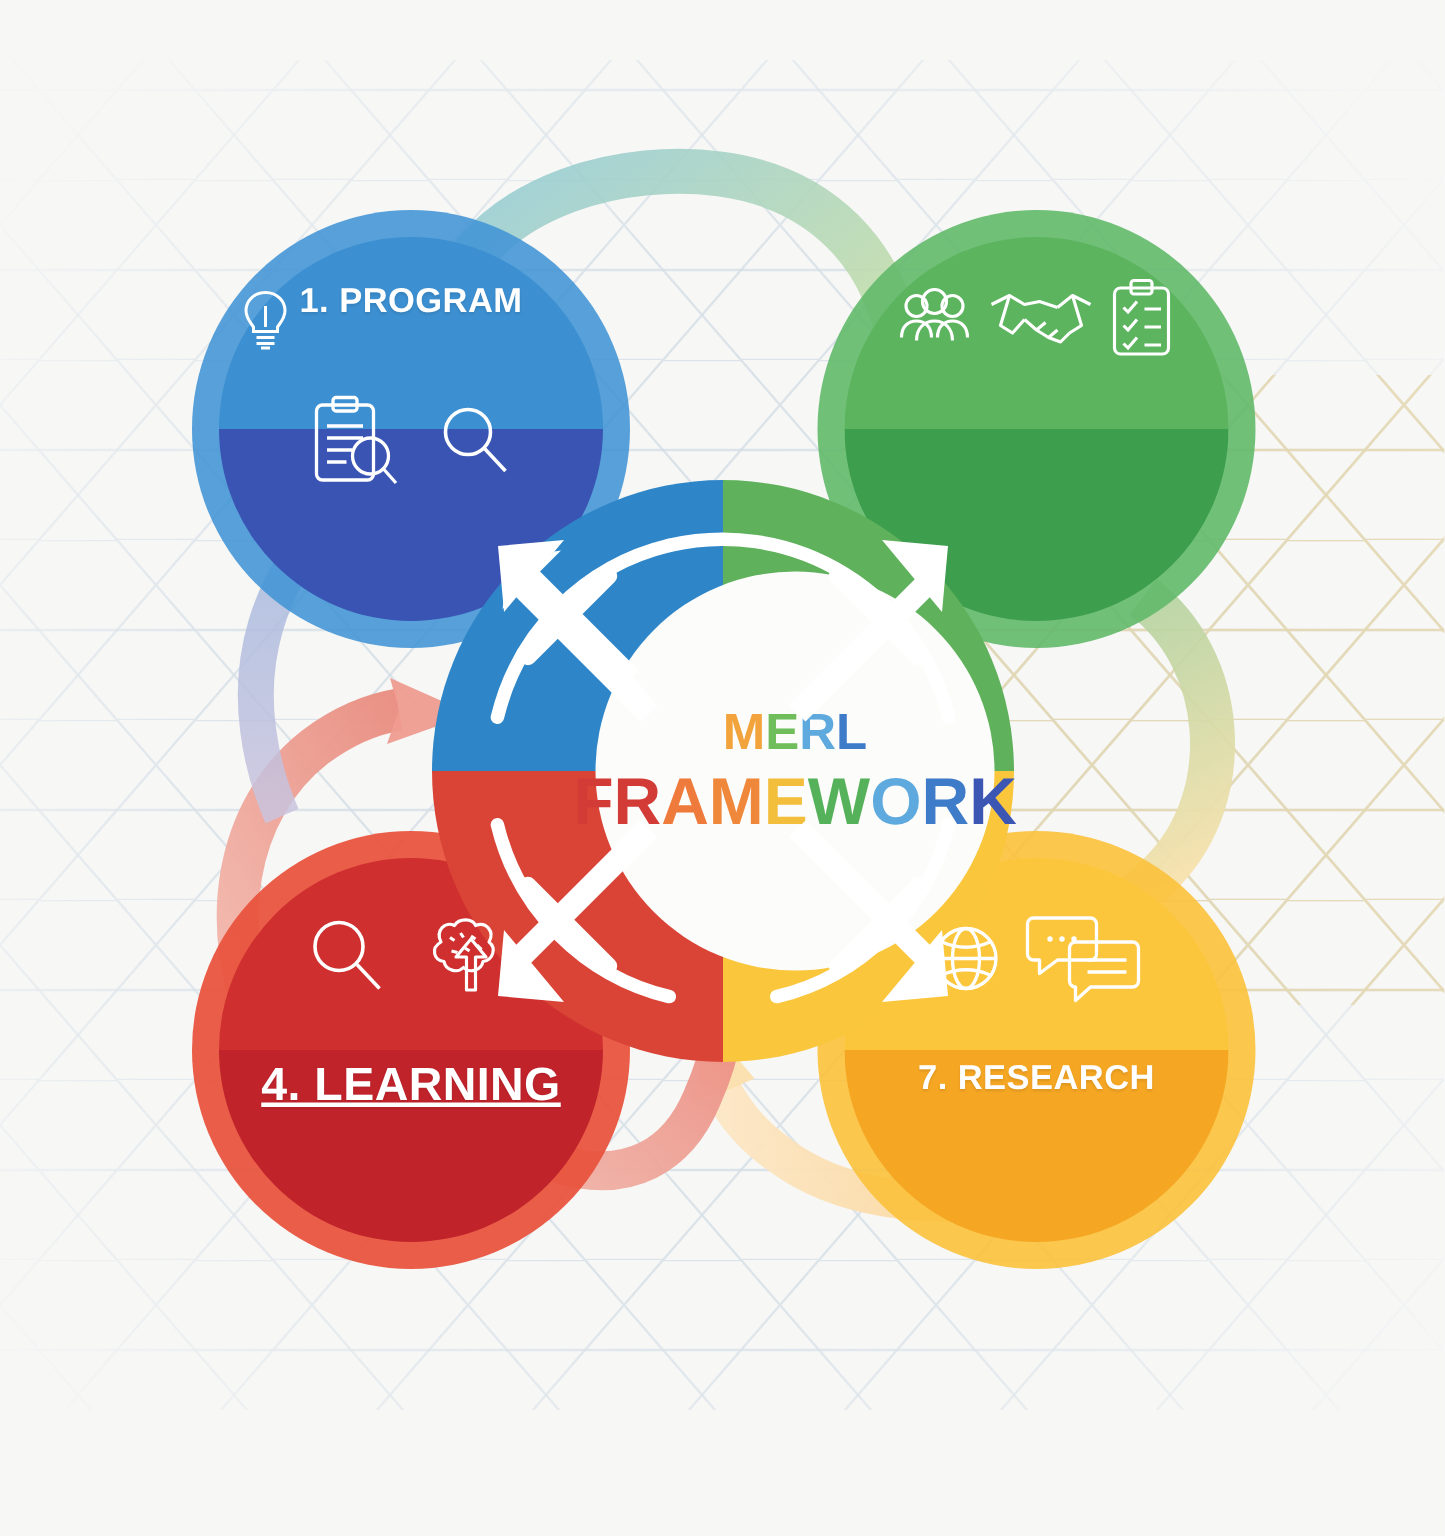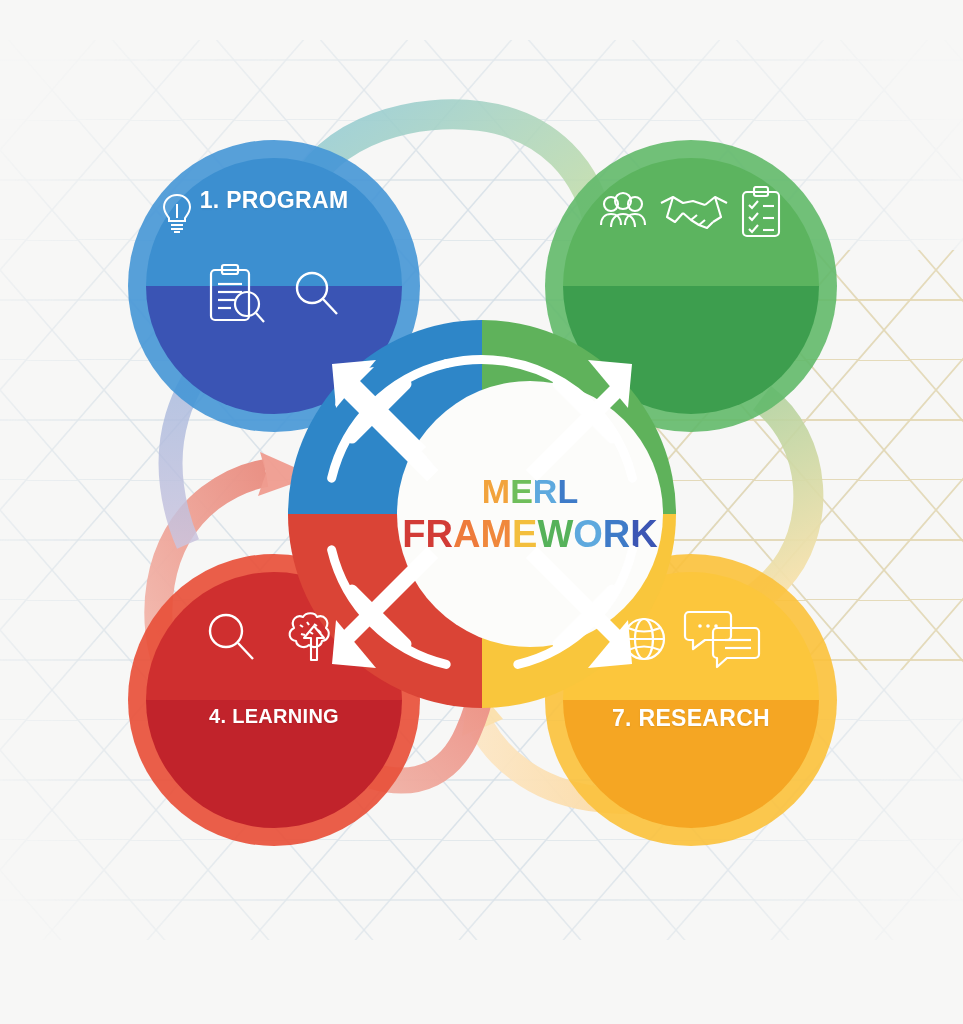--- a/index.html
+++ b/index.html
@@ -77,21 +77,21 @@
     align-items: center;
     justify-content: center;
   }
   #merl-line, #framework-line {
     font-weight: bold;
     font-family: "Liberation Sans", sans-serif;
     letter-spacing: 0px;
     white-space: nowrap;
   }
   #merl-line { font-size: 34px; }
-  #framework-line { font-size: 38px; margin-top: 2px; }
+  #framework-line { font-size: 44px; margin-top: 2px; }
   .ltr { display: inline-block; }
 </style>
 </head>
 <body>
 
 <div id="stage">
 
   <svg id="hexbg" viewBox="0 0 963 1024" width="963" height="1024">
     <defs>
       <pattern id="hexpat" width="104" height="120" patternUnits="userSpaceOnUse">
@@ -322,21 +322,21 @@
       </svg>
     </span>
     <span>
       <svg width="62" height="56" viewBox="0 0 62 56" fill="none" stroke="#fff" stroke-width="2.1" stroke-linejoin="round">
         <path d="M14 18 c-4 -8 3 -14 9 -11 c3 -5 12 -5 14 0 c7 -3 13 4 9 11 c5 4 3 12 -4 13 c-1 6 -9 8 -13 4 c-4 4 -12 2 -13 -4 c-7 -1 -9 -9 -2 -13 Z"></path>
         <path d="M20 15 l3 2 M27 12 l2 3 M34 14 l3 2 M21 24 l4 1 M30 22 l3 2 M38 20 l3 3"></path>
         <path d="M31 50 v-22 l-7 0 l10 -12 l10 12 l-7 0 v22 Z" fill="none"></path>
       </svg>
     </span>
   </div>
-  <div class="node-label" style="left:146px; top:706px; width:256px; font-size:20px;">
+  <div class="node-label" style="left:146px; top:706px; width:256px; font-size:31px;text-decoration:underline;">
     <div>4. LEARNING</div>
   </div>
 
   <div id="center-wrap" style="left:288px; top:320px; width:388px; height:388px;">
     <div id="center-disc">
       <div class="quad q-tl" style="background:#2E86C8;"></div>
       <div class="quad q-tr" style="background:#5FB25B;"></div>
       <div class="quad q-br" style="background:#F9C63C;"></div>
       <div class="quad q-bl" style="background:#DA4436;"></div>
     </div>

